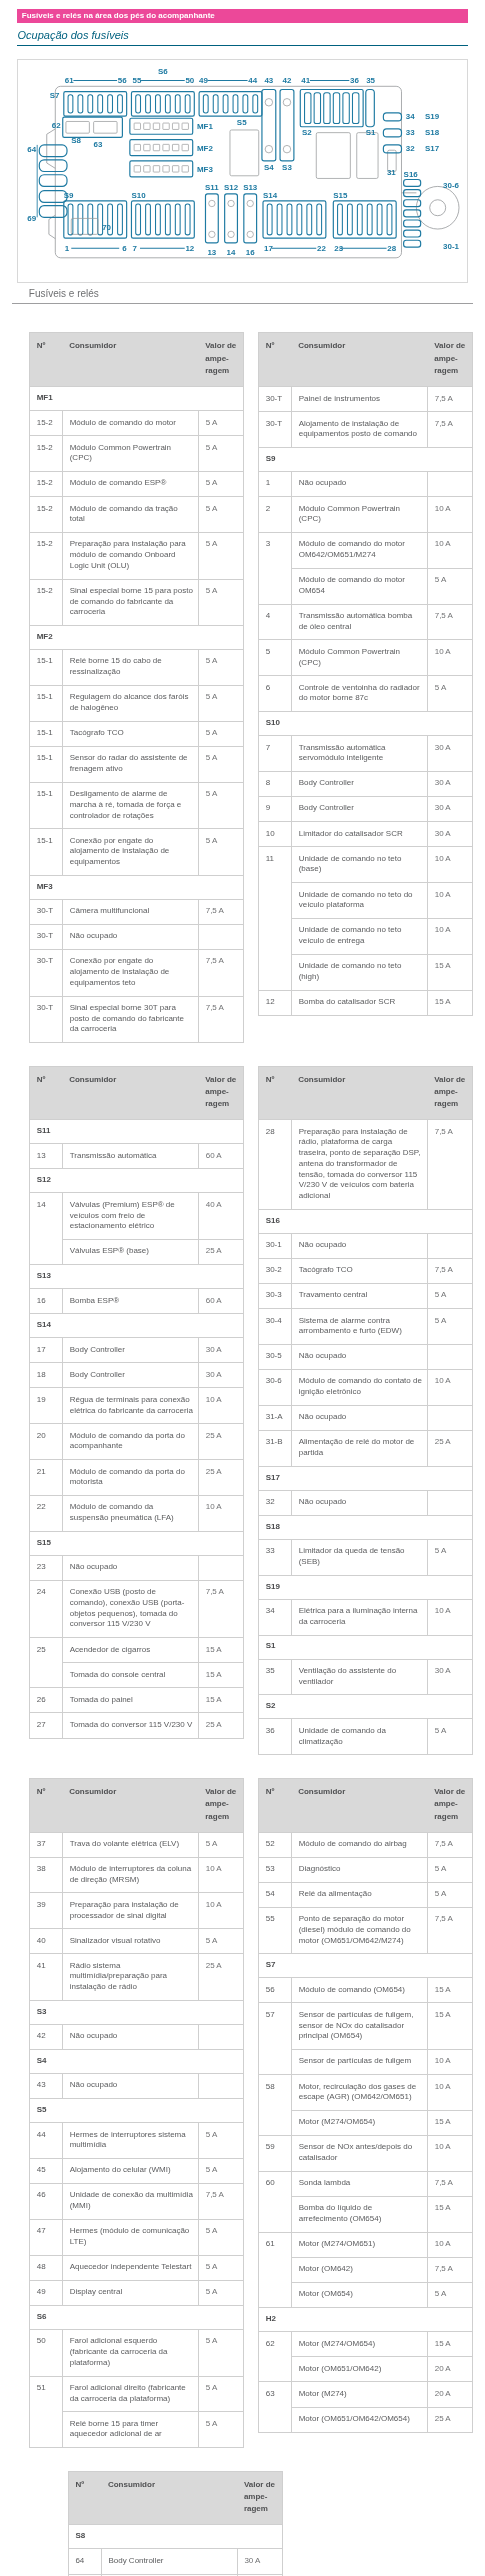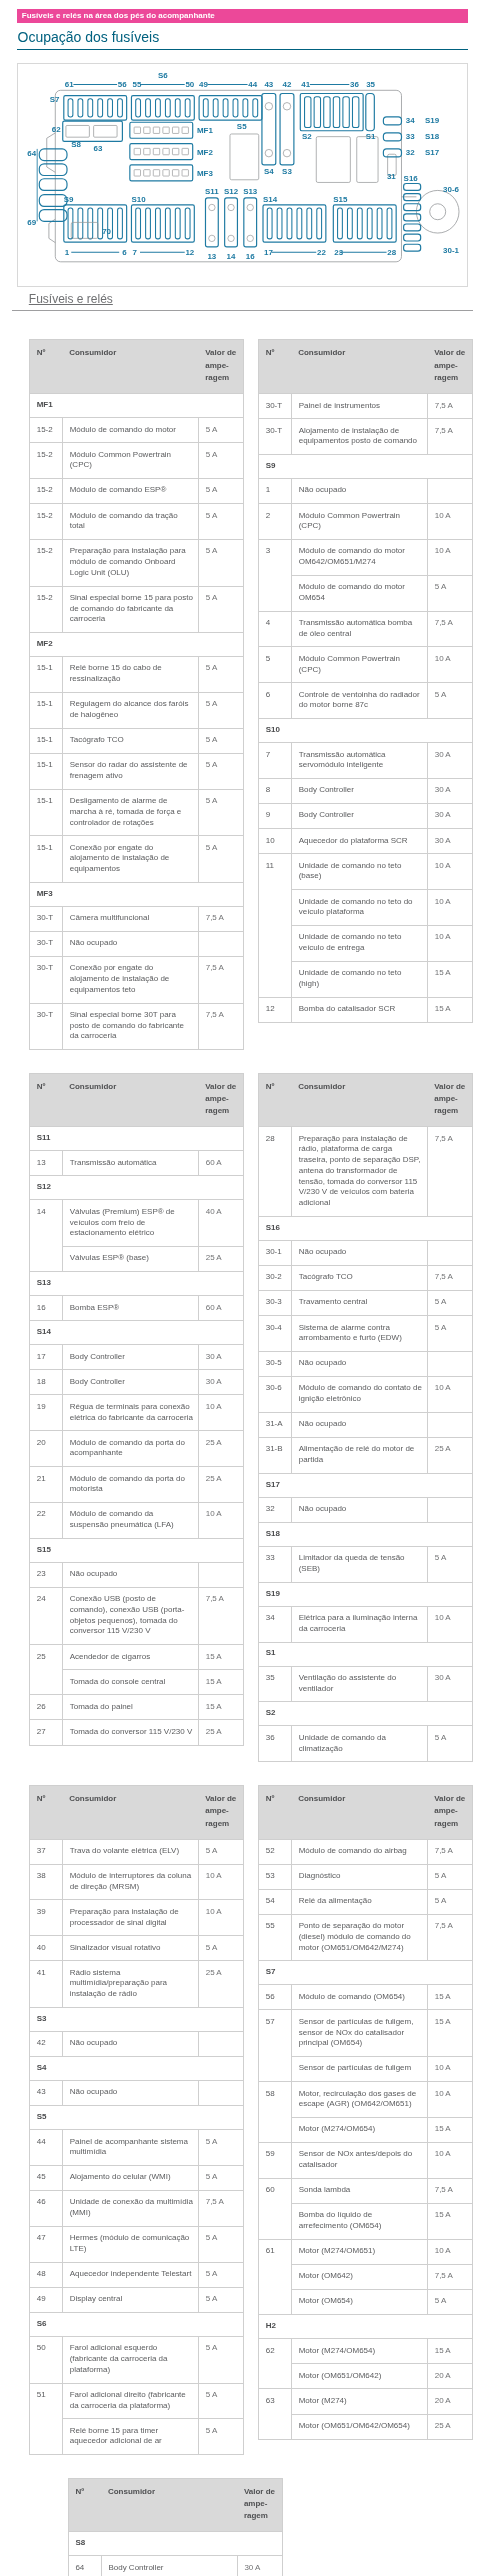--- a/index.html
+++ b/index.html
@@ -1,23 +1,23 @@
 <!DOCTYPE html>
 <html style="font-size:8.6px"><head>
 <meta charset="utf-8">
 <style>
   html,body{margin:0;padding:0;background:#ffffff;}
   body{font-family:"Liberation Sans",sans-serif;color:#5b5c5e;}
   .page{width:485px;box-sizing:border-box;padding:8.6px 17px 6.4px 17px;background:#fff;}
   .title-bar{background:#ec4899;color:#ffffff;font-weight:bold;font-size:8px;padding:2.7px 4.8px 3.2px 4.8px;}
-  .subtitle{color:#00617f;font-size:14px;margin:5.9px 0 3.7px 0.5px;}
+  .subtitle{color:#00617f;font-size:11px;margin:5.9px 0 3.7px 0.5px;font-style:italic;}
   .subtitle-rule{border-bottom:1.1px solid #00617f;margin-bottom:13px;}
   .figure-box{border:0.5px solid #d8d8d8;padding:5.4px 0 3.2px 0;}
   .figure-box svg{display:block;width:100%;height:auto;}
-  .figure-caption{color:#6f7072;font-size:12px;margin:5.4px 0 4.3px 11.8px;text-decoration:underline;}
+  .figure-caption{color:#6f7072;font-size:10px;margin:5.4px 0 4.3px 11.8px;}
   .caption-rule{border-bottom:1.6px solid #9e9ea0;margin:0 -5.4px 28px -5.4px;}
   .tables-row{display:grid;grid-template-columns:214px 214px;column-gap:15px;align-items:start;margin:0 0 22.5px 12.3px;}
   .tables-row.bottom-row{grid-template-columns:214px;margin-left:51px;margin-top:10.7px;margin-bottom:5.4px;}
   table.fuse-table{border-collapse:collapse;width:214px;font-size:8px;border:0.5px solid #cfcfcf;table-layout:fixed;padding-left:48px;}
   table.fuse-table th{background:#d9d9d9;color:#505153;font-weight:bold;text-align:left;vertical-align:top;
     padding:7px 4.3px 8.6px 6.4px;line-height:1.55;font-size:8px;overflow-wrap:break-word;}
   table.fuse-table td{vertical-align:top;padding:6.4px 4.3px 7px 6.4px;line-height:1.34;border-top:0.5px solid #cfcfcf;
     overflow-wrap:break-word;}
   td.cell-num{border-right:0.5px solid #cfcfcf;color:#5b5c5e;}
   td.cell-consumer{border-right:0.5px solid #cfcfcf;}
@@ -408,21 +408,21 @@
               <td class="cell-consumer">Body Controller</td>
               <td class="cell-amp">30 A</td>
             </tr>
             <tr class="body-row">
               <td class="cell-num" rowspan="1">9</td>
               <td class="cell-consumer">Body Controller</td>
               <td class="cell-amp">30 A</td>
             </tr>
             <tr class="body-row">
               <td class="cell-num" rowspan="1">10</td>
-              <td class="cell-consumer">Aquecedor do plataforma SCR</td>
+              <td class="cell-consumer">Limitador do catalisador SCR</td>
               <td class="cell-amp">30 A</td>
             </tr>
             <tr class="body-row">
               <td class="cell-num" rowspan="4">11</td>
               <td class="cell-consumer">Unidade de comando no teto (base)</td>
               <td class="cell-amp">10 A</td>
             </tr>
             <tr class="body-row variant-row">
               <td class="cell-consumer">Unidade de comando no teto do veículo plataforma</td>
               <td class="cell-amp">10 A</td>
@@ -718,21 +718,21 @@
             <tr class="body-row">
               <td class="cell-num" rowspan="1">43</td>
               <td class="cell-consumer">Não ocupado</td>
               <td class="cell-amp"></td>
             </tr>
             <tr class="section-row">
               <td colspan="3">S5</td>
             </tr>
             <tr class="body-row">
               <td class="cell-num" rowspan="1">44</td>
-              <td class="cell-consumer">Painel de acompanhante sistema multimídia</td>
+              <td class="cell-consumer">Hermes de interruptores sistema multimídia</td>
               <td class="cell-amp">5 A</td>
             </tr>
             <tr class="body-row">
               <td class="cell-num" rowspan="1">45</td>
               <td class="cell-consumer">Alojamento do celular (WMI)</td>
               <td class="cell-amp">5 A</td>
             </tr>
             <tr class="body-row">
               <td class="cell-num" rowspan="1">46</td>
               <td class="cell-consumer">Unidade de conexão da multimídia (MMI)</td>

